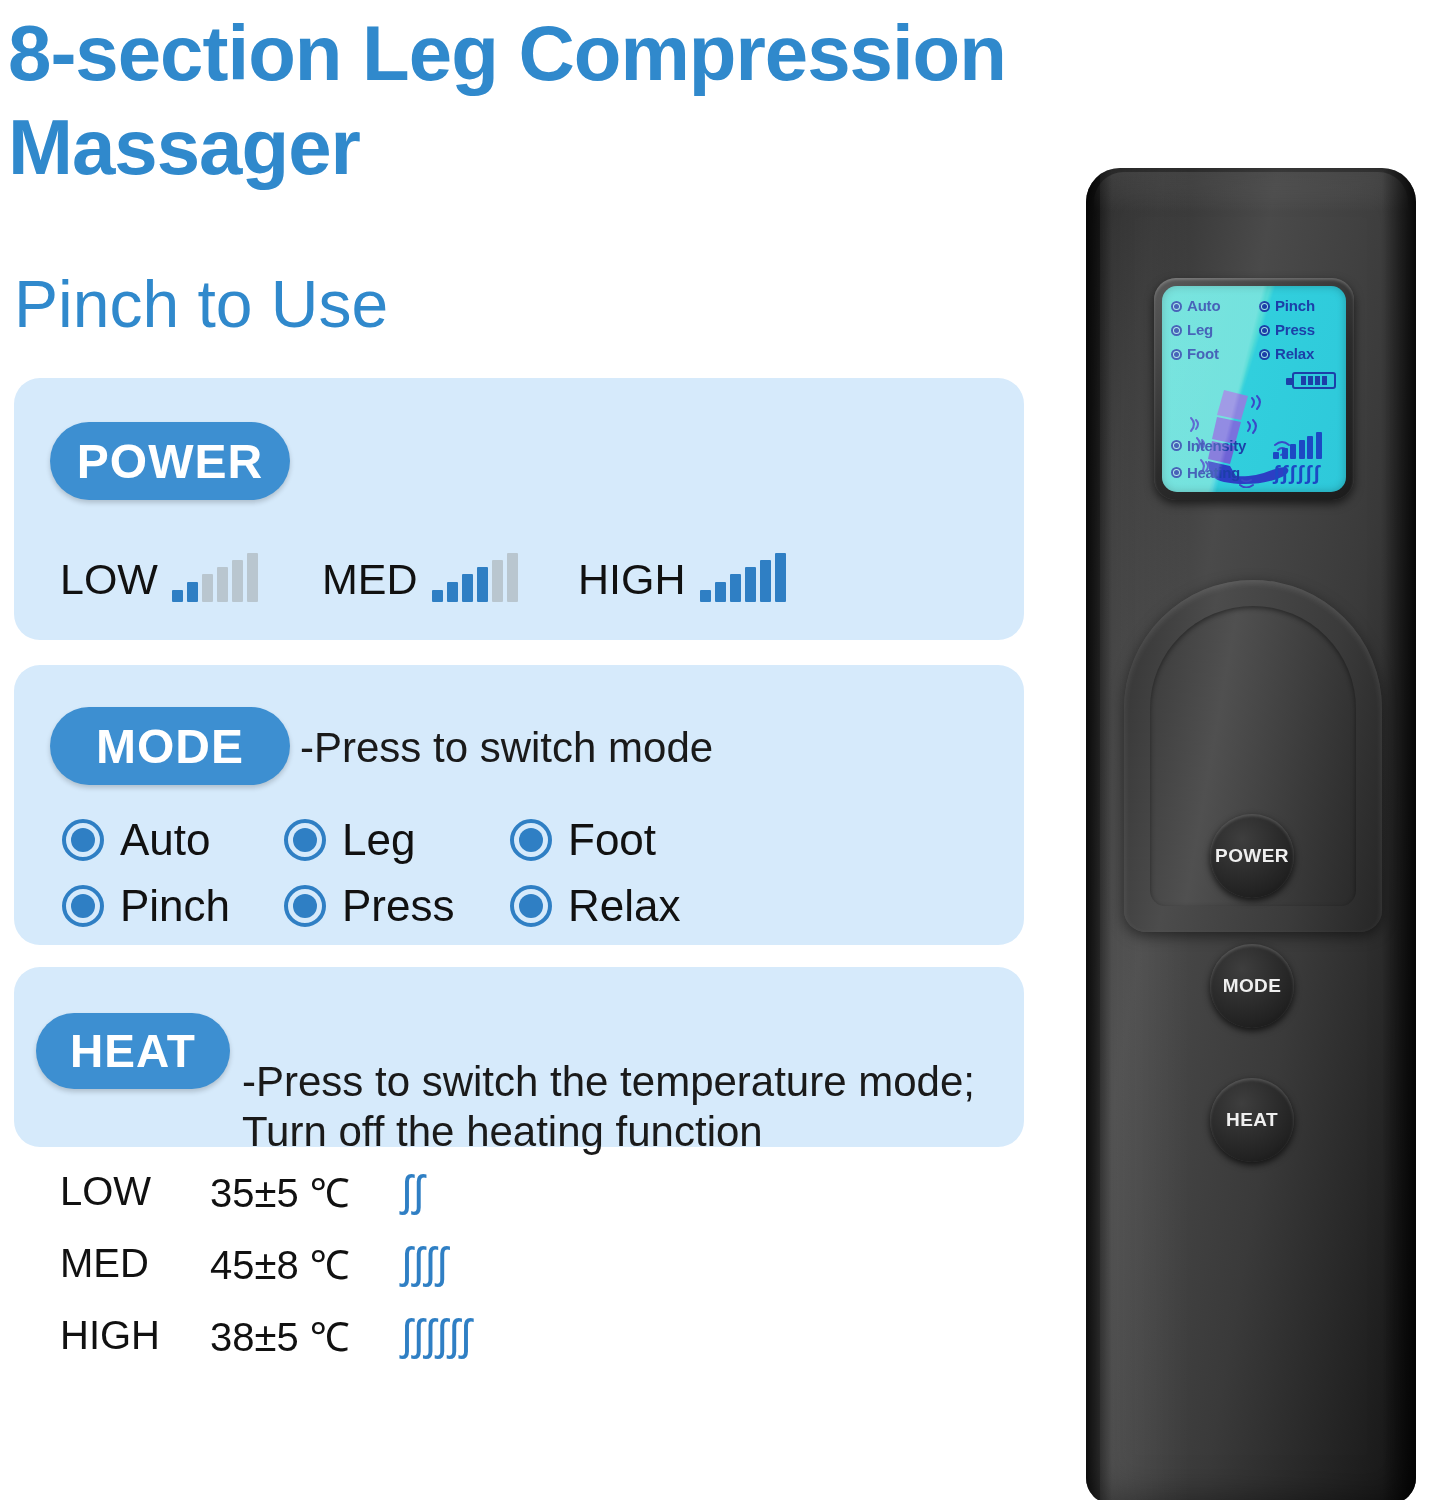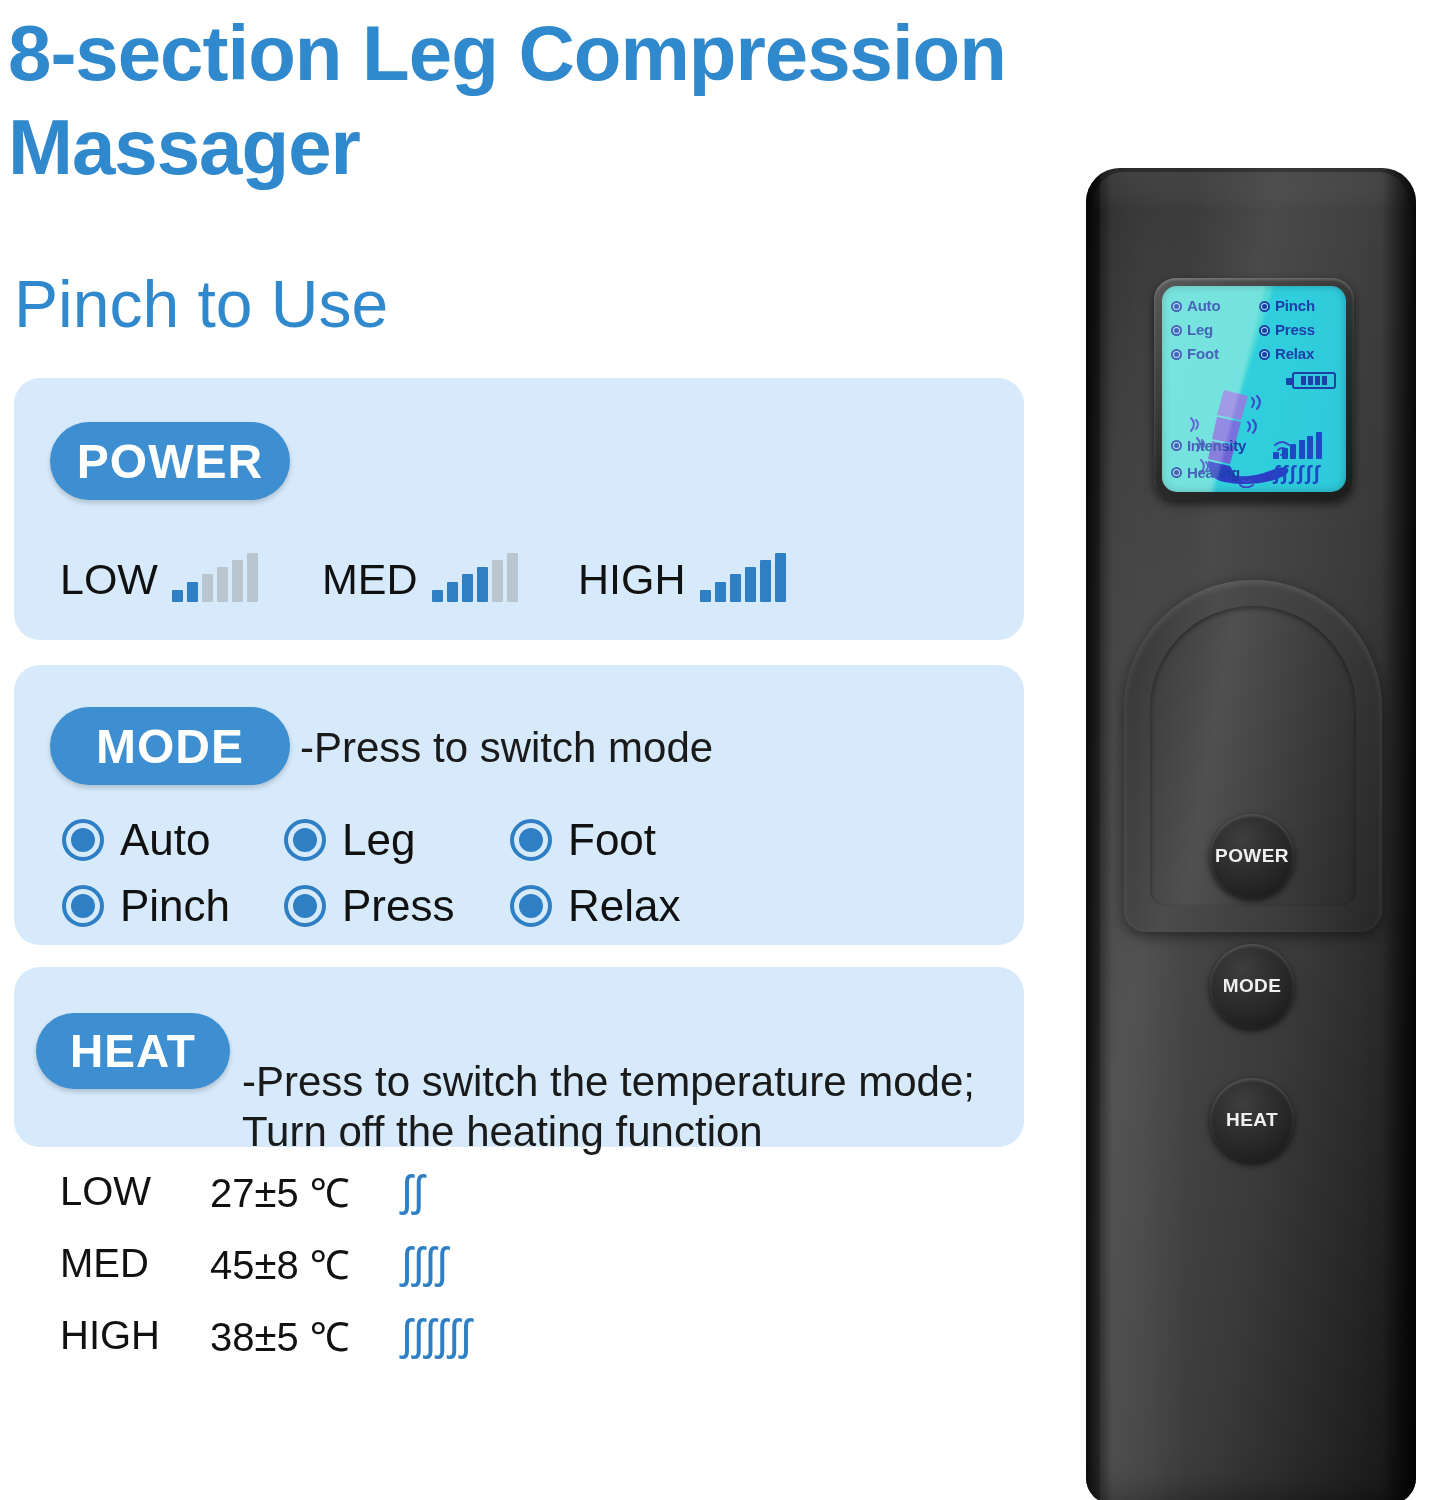--- a/index.html
+++ b/index.html
@@ -297,21 +297,21 @@
   <div class="panel" id="panel-heat">
     <div class="pill" id="pill-heat">
       <span>HEAT</span>
     </div>
     <div class="desc" id="desc-heat">-Press to switch the temperature mode; Turn off the heating function</div>
   </div>
 
   <div class="temp-table" id="temp-table">
       <div class="temp-row">
         <span class="t-level">LOW</span>
-        <span class="t-val">27±5 ℃</span>
+        <span class="t-val">35±5 ℃</span>
         <span class="t-waves">
           <span class="wv">ʃ</span>
           <span class="wv">ʃ</span>
         </span>
       </div>
       <div class="temp-row">
         <span class="t-level">MED</span>
         <span class="t-val">45±8 ℃</span>
         <span class="t-waves">
           <span class="wv">ʃ</span>

